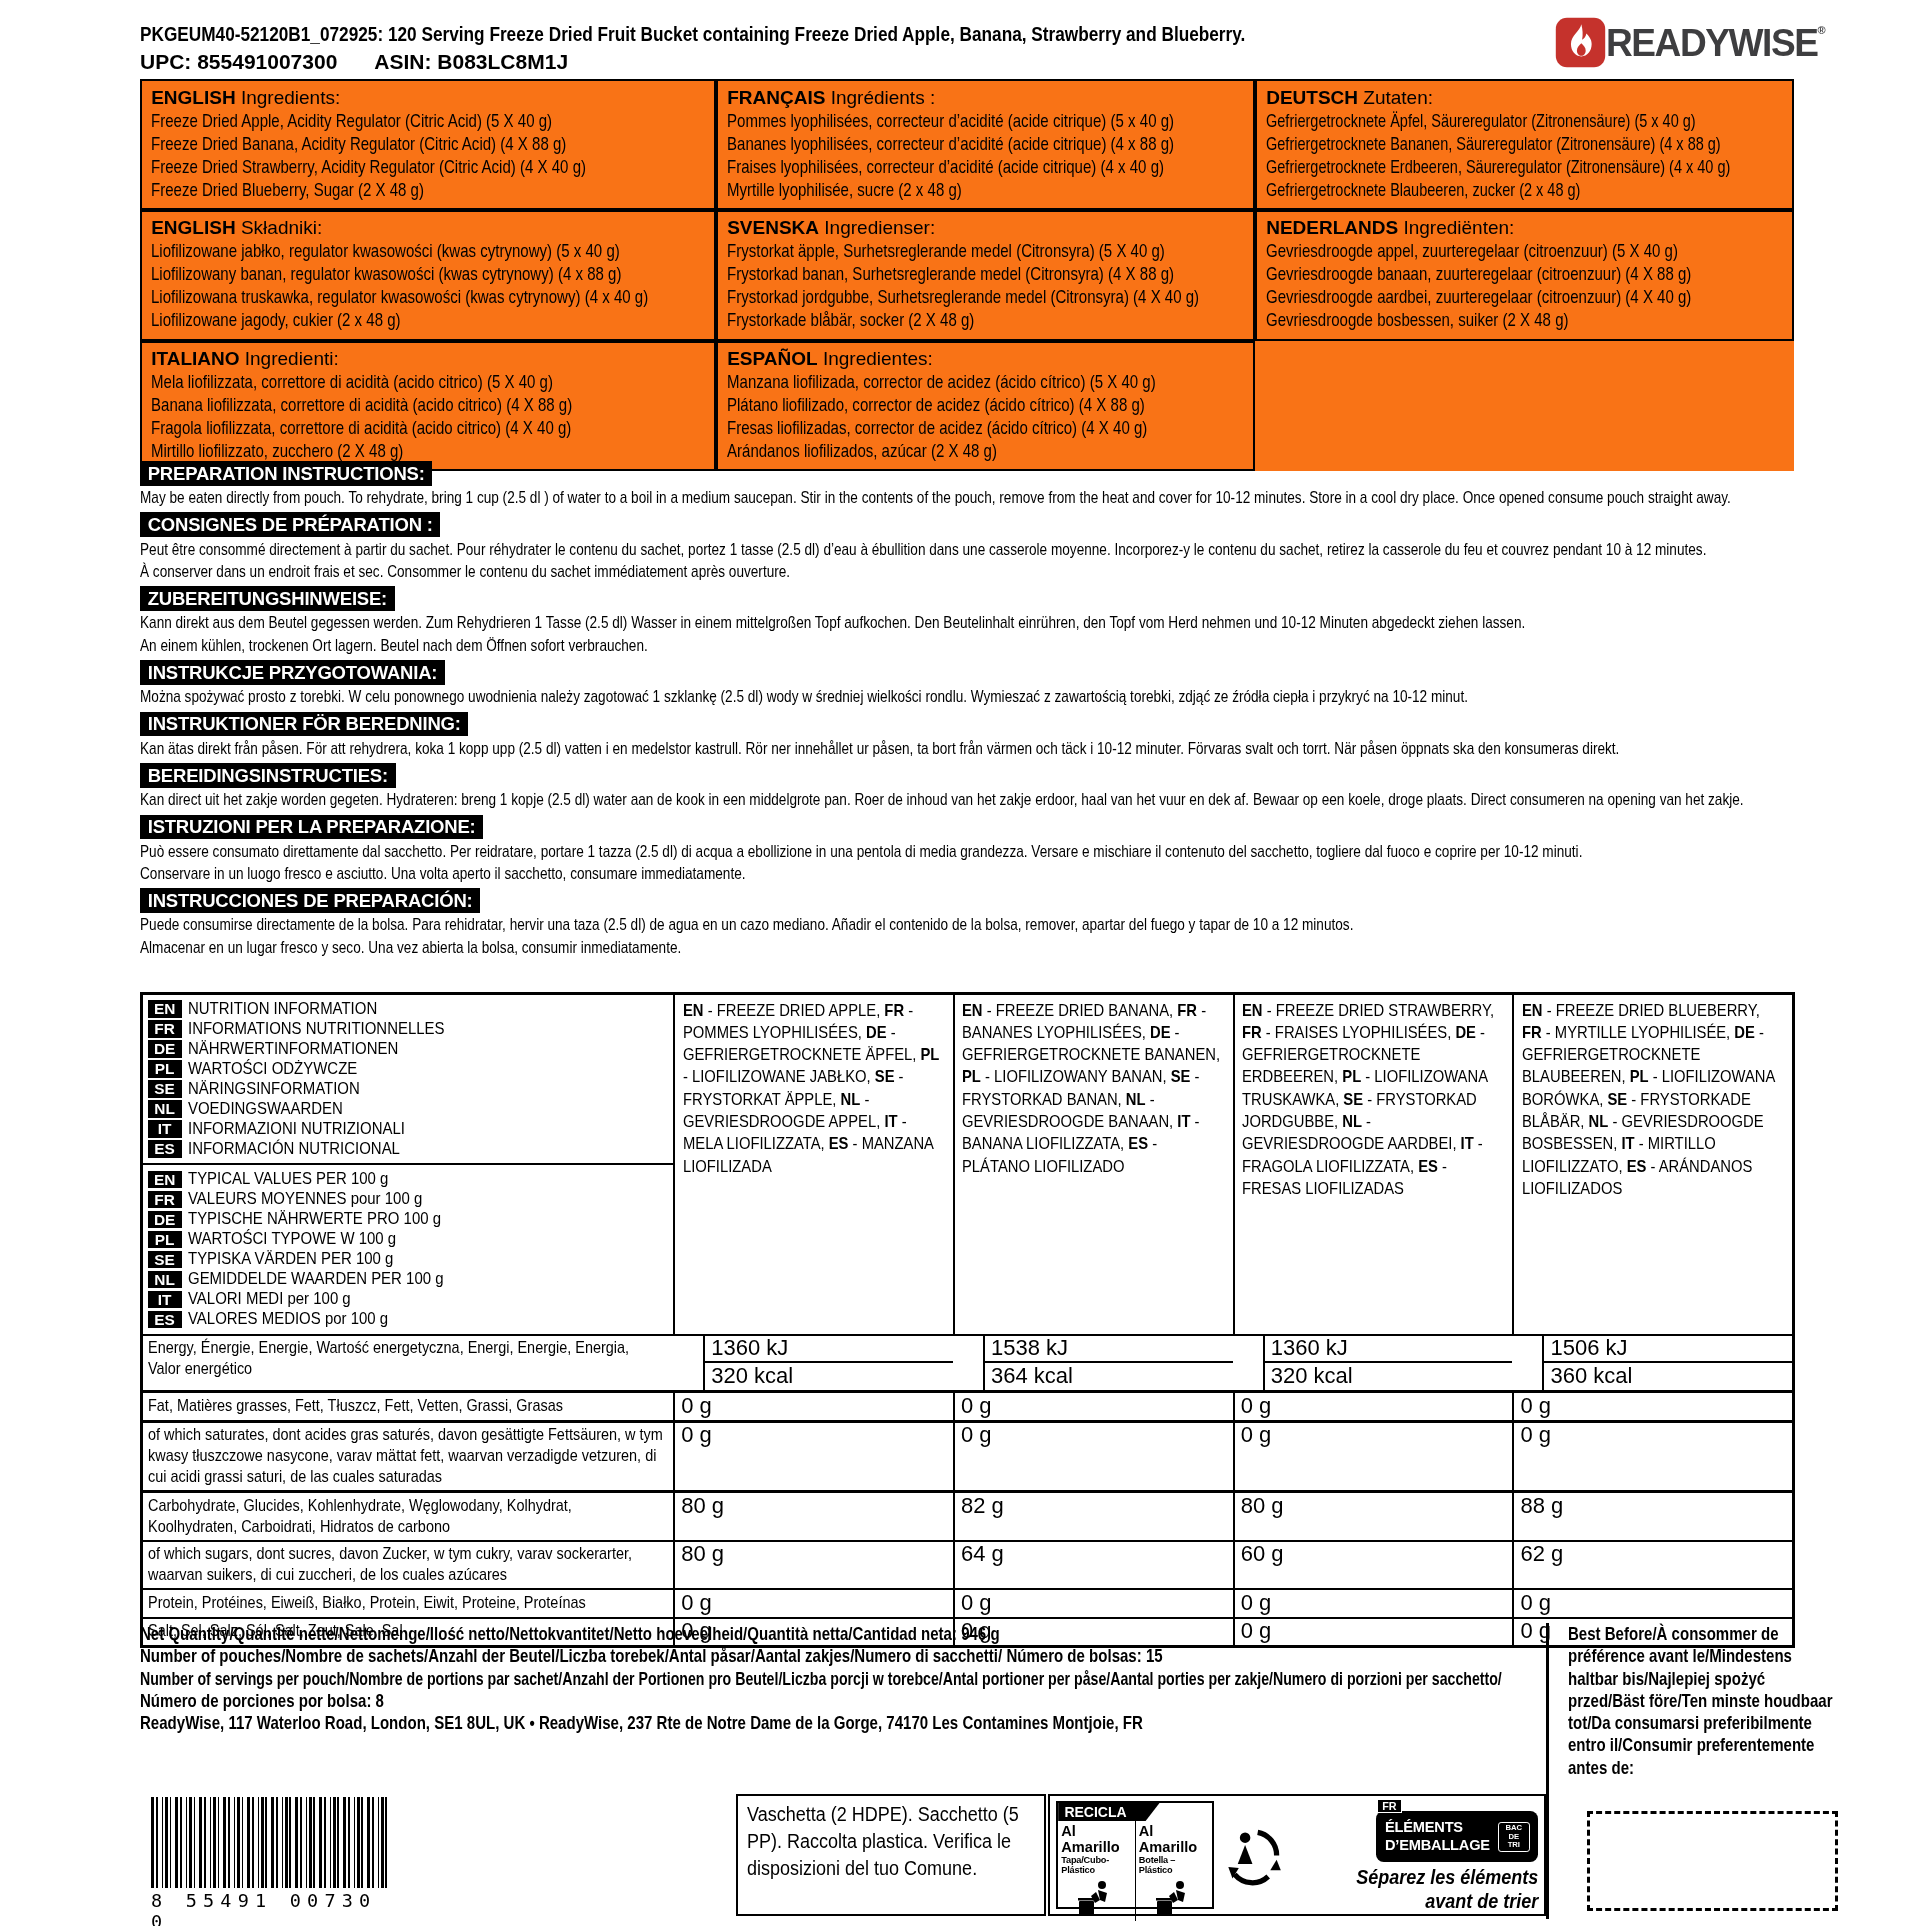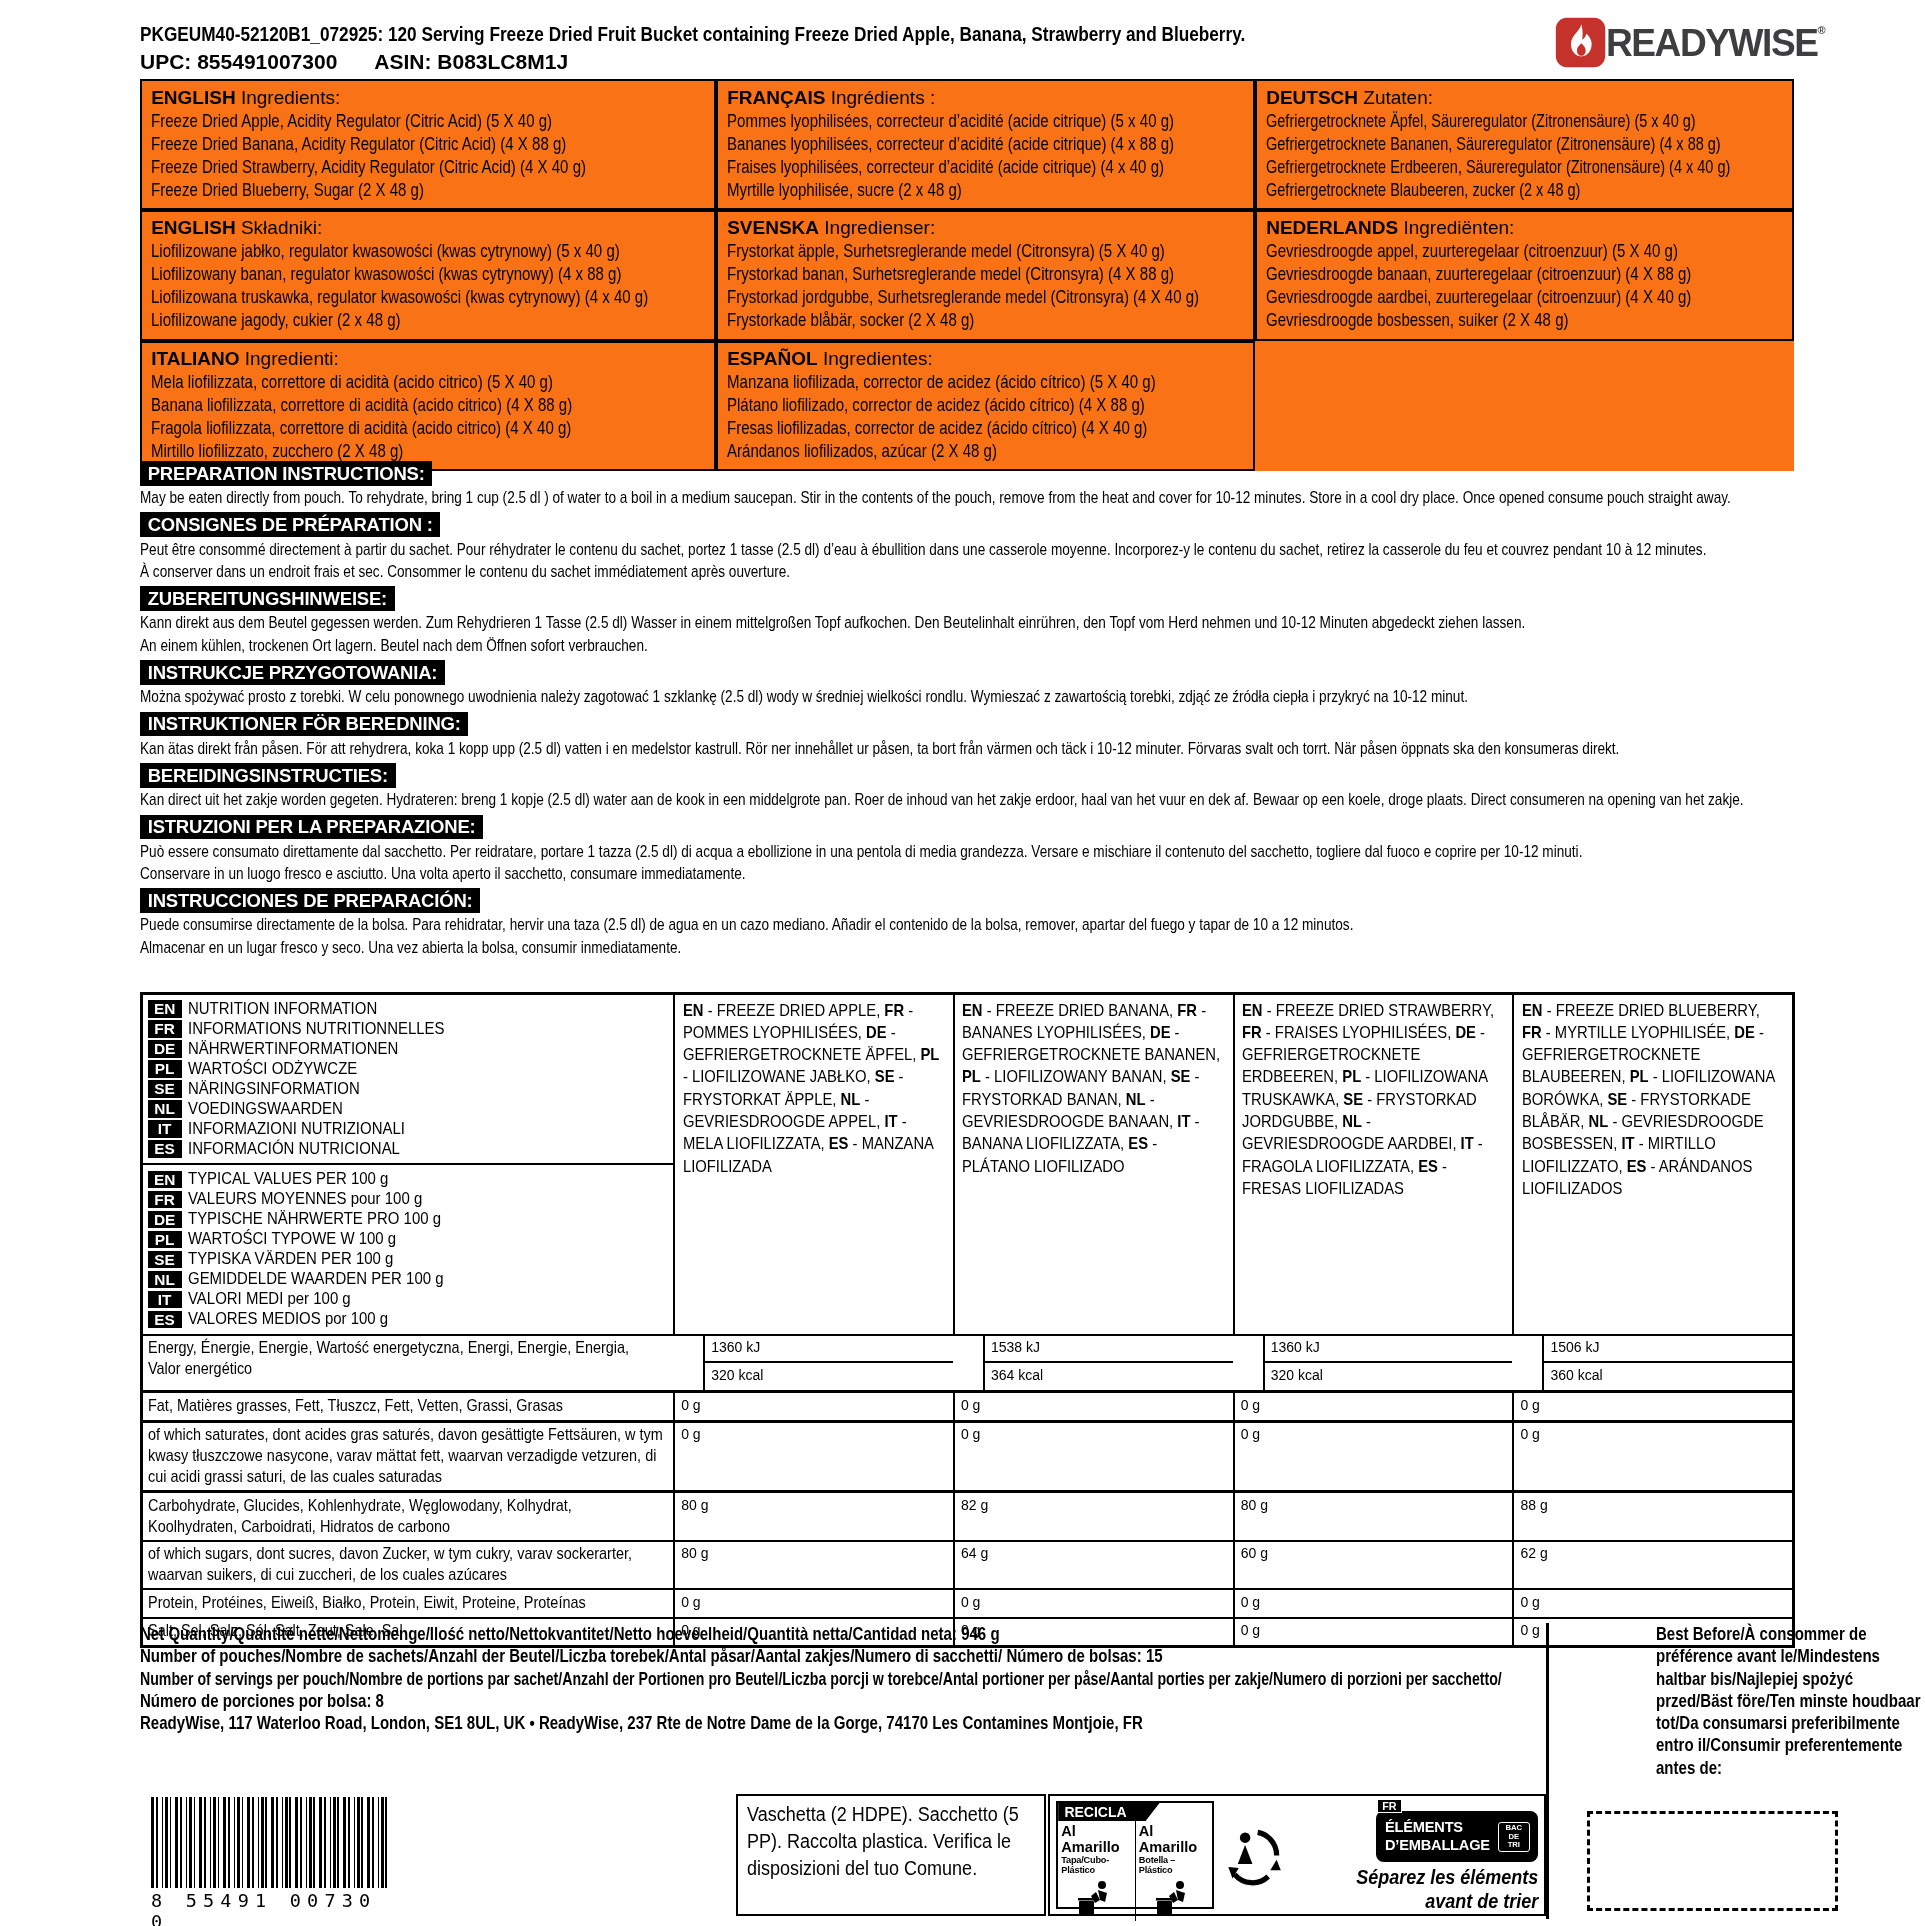--- a/index.html
+++ b/index.html
@@ -44,30 +44,30 @@
   .lrow{display:flex;align-items:center;height:20px;overflow:visible;}
   .badge{background:#000;color:#fff;font-weight:bold;font-size:15.4px;line-height:17.7px;min-width:31px;text-align:center;padding:0 1.5px;margin-right:6.2px;flex:0 0 auto;}
   .llabel{font-size:17px;white-space:nowrap;transform:scaleX(.88);transform-origin:0 50%;}
   .fruit{flex:1;border-left:2.3px solid #000;padding:4.6px 7.7px;font-size:17px;line-height:22.3px;box-sizing:border-box;}
   .fruit-in{display:inline-block;transform:scaleX(.87);transform-origin:0 0;width:114%;}
   .nrow{display:flex;}
   .nrow + .nrow{border-top:2.3px solid #000;}
   .nbody .nrow:first-child{border-top:none;gap:30px;}
   .nrow.thick{border-top:3.1px solid #000;}
   .nlabel{width:530px;flex:0 0 auto;padding:1.5px 6.2px 3.1px 4.6px;font-size:17px;line-height:21px;box-sizing:border-box;}
-  .nval{flex:1;border-left:2.3px solid #000;padding:1.5px 6.2px 3.1px 6.2px;font-size:14px;line-height:21.6px;box-sizing:border-box;}
+  .nval{flex:1;border-left:2.3px solid #000;padding:1.5px 6.2px 3.1px 6.2px;font-size:22px;line-height:21.6px;box-sizing:border-box;}
   .nval.split{padding:0;display:flex;flex-direction:column;}
   .split .kj{border-bottom:2.3px solid #000;padding:1.5px 6.2px;}
   .split .kcal{padding:2.3px 6.2px 3.9px 6.2px;}
 
   
   .foot{position:absolute;left:140px;top:1623px;width:1395px;}
   .foot-line{font-weight:bold;font-size:17.7px;line-height:22.3px;white-space:nowrap;}
   .vrule{position:absolute;left:1546px;top:1623px;width:3.1px;height:296px;background:#000;}
-  .bb{position:absolute;left:1656px;top:1623px;width:268px;font-weight:bold;font-size:17.7px;line-height:22.3px;}
+  .bb{position:absolute;left:1568px;top:1623px;width:268px;font-weight:bold;font-size:17.7px;line-height:22.3px;}
   .dashedbox{position:absolute;left:1587px;top:1811px;width:251px;height:100px;border:3.1px dashed #000;box-sizing:border-box;}
 
   
   .barcode{position:absolute;left:151px;top:1797px;width:239px;}
   .bars{height:91px;background:repeating-linear-gradient(90deg,#000 0 3.1px,#fff 3.1px 5.4px,#000 5.4px 7px,#fff 7px 10.8px,#000 10.8px 11.6px,#fff 11.6px 14px,#000 14px 17px,#fff 17px 18.5px,#000 18.5px 20px,#fff 20px 24px);}
   .bardigits{font-family:"DejaVu Sans Mono",monospace;font-size:18.5px;letter-spacing:6.2px;margin-top:1.5px;}
 
   .vaschetta{position:absolute;left:736px;top:1794px;width:310px;height:122px;border:2.3px solid #000;box-sizing:border-box;padding:4.6px 9.2px;}
   .vaschetta-txt{font-size:20px;line-height:27px;}
 

